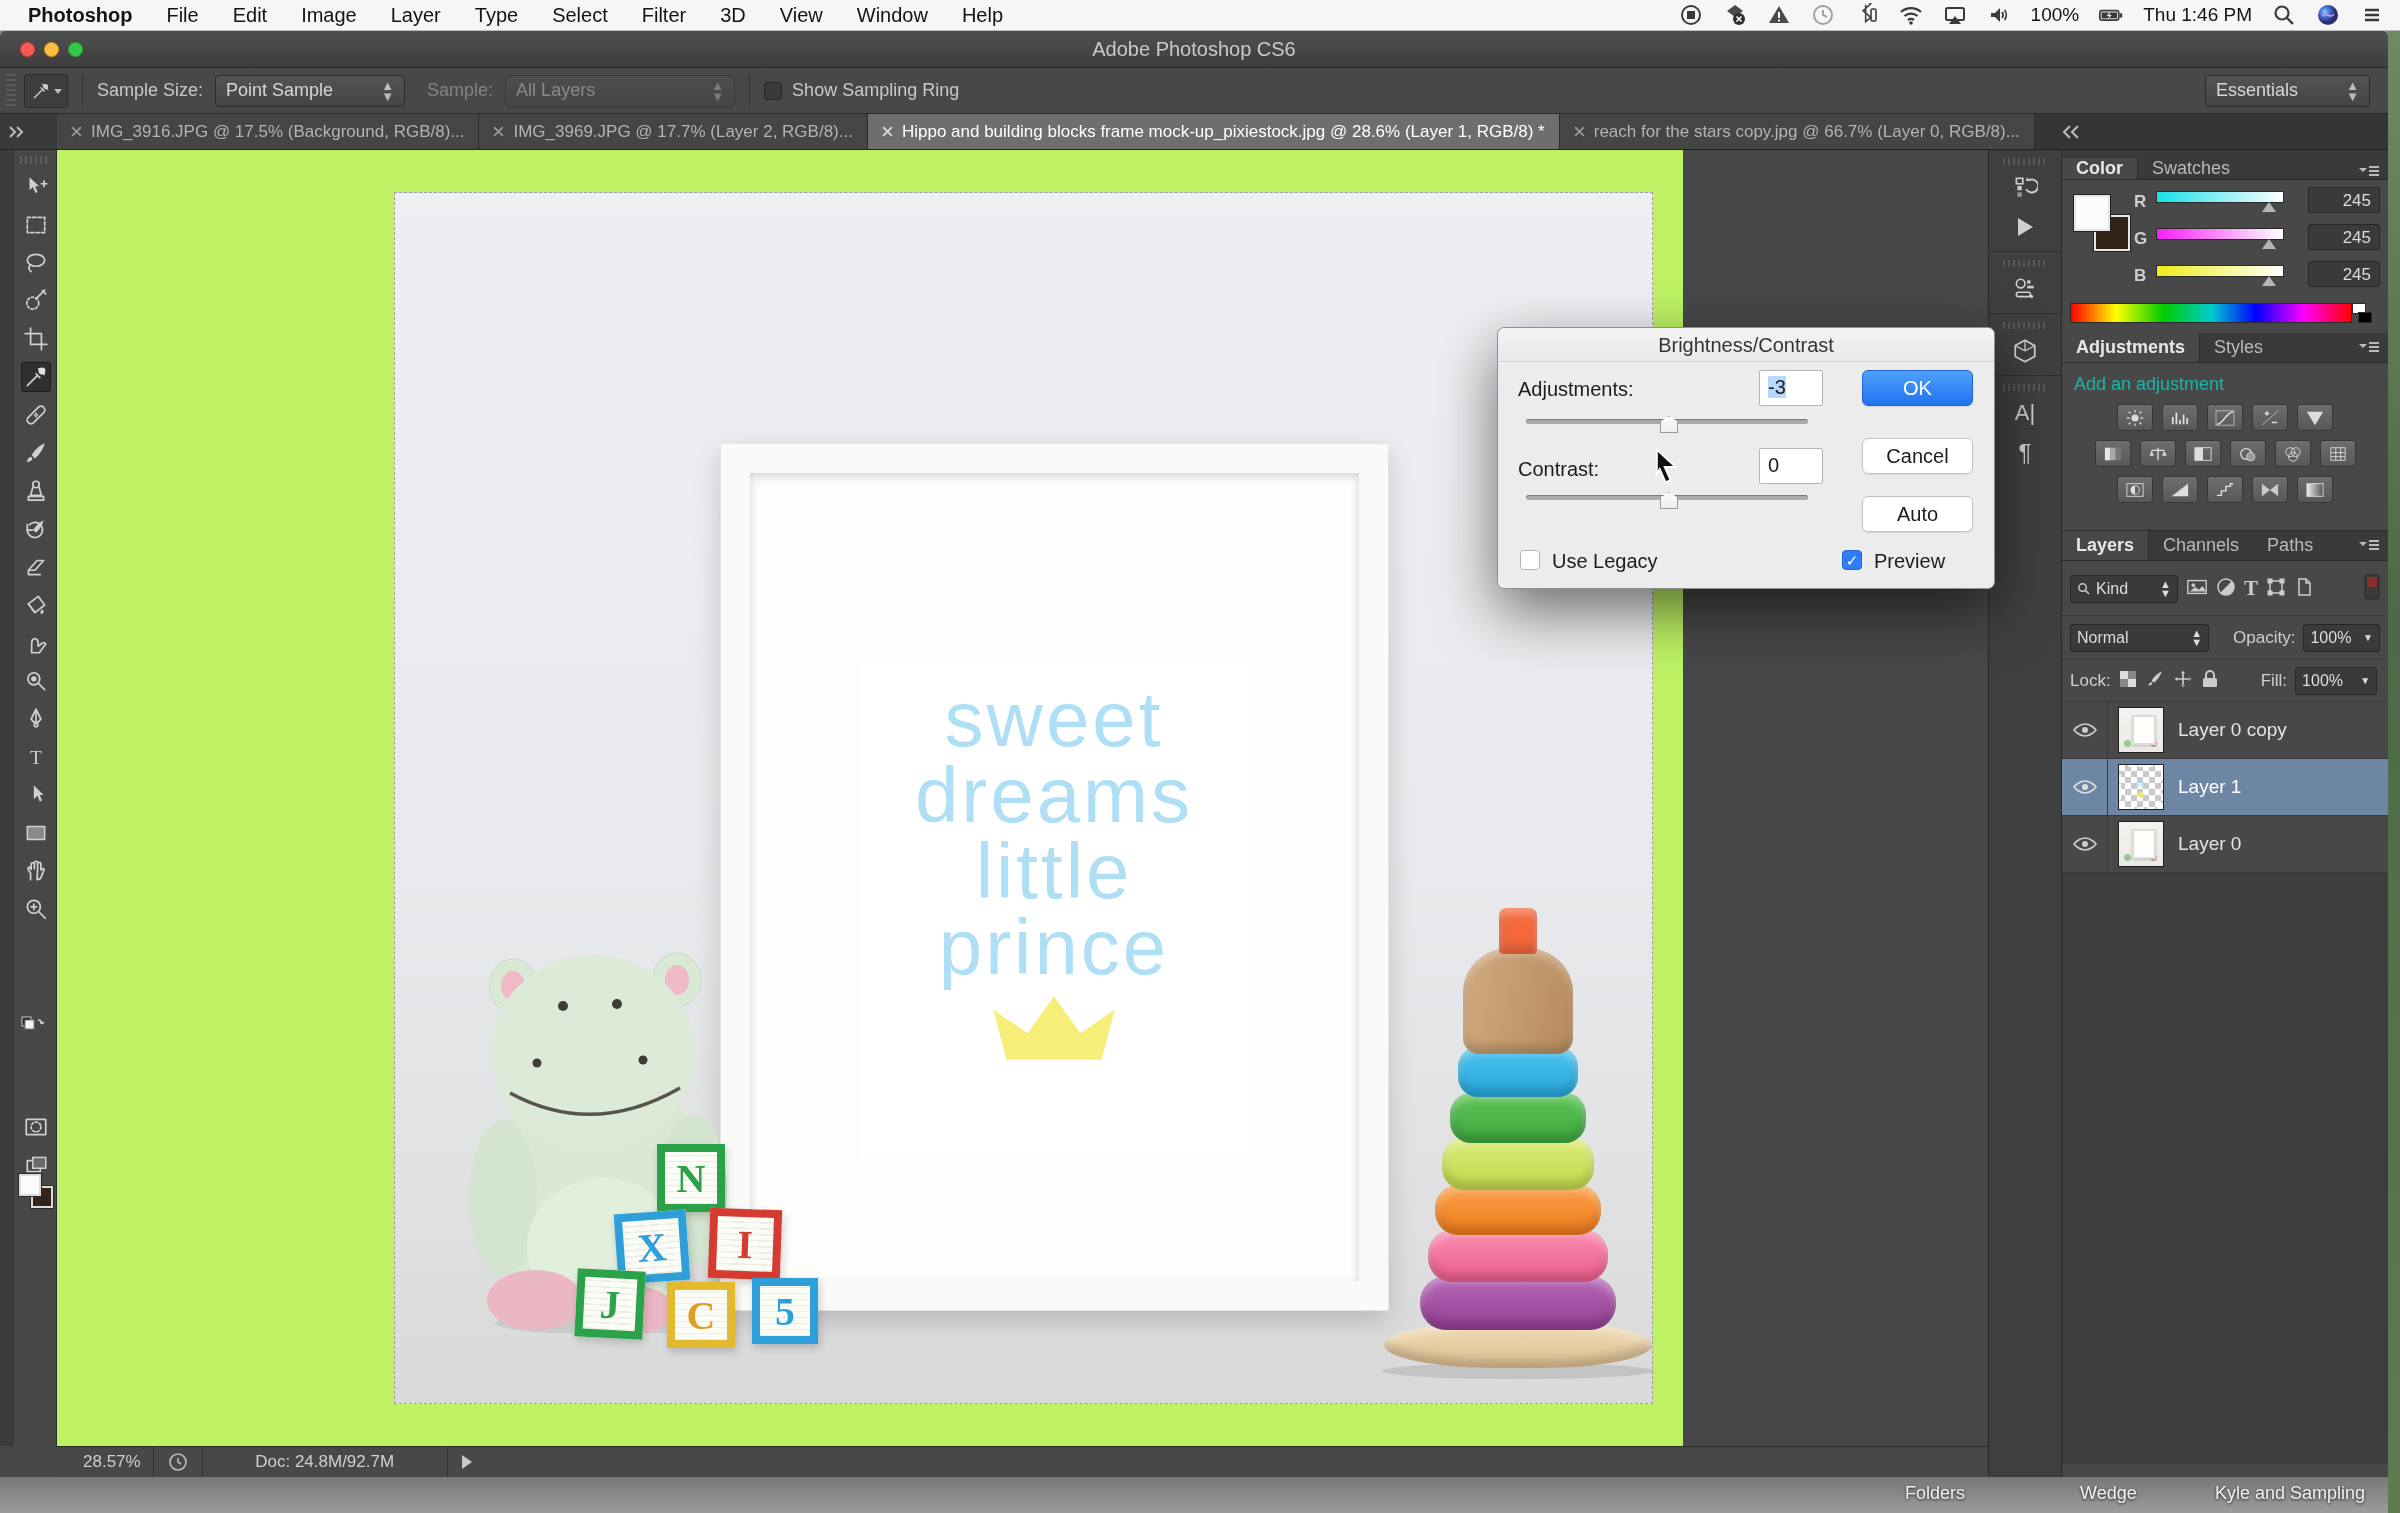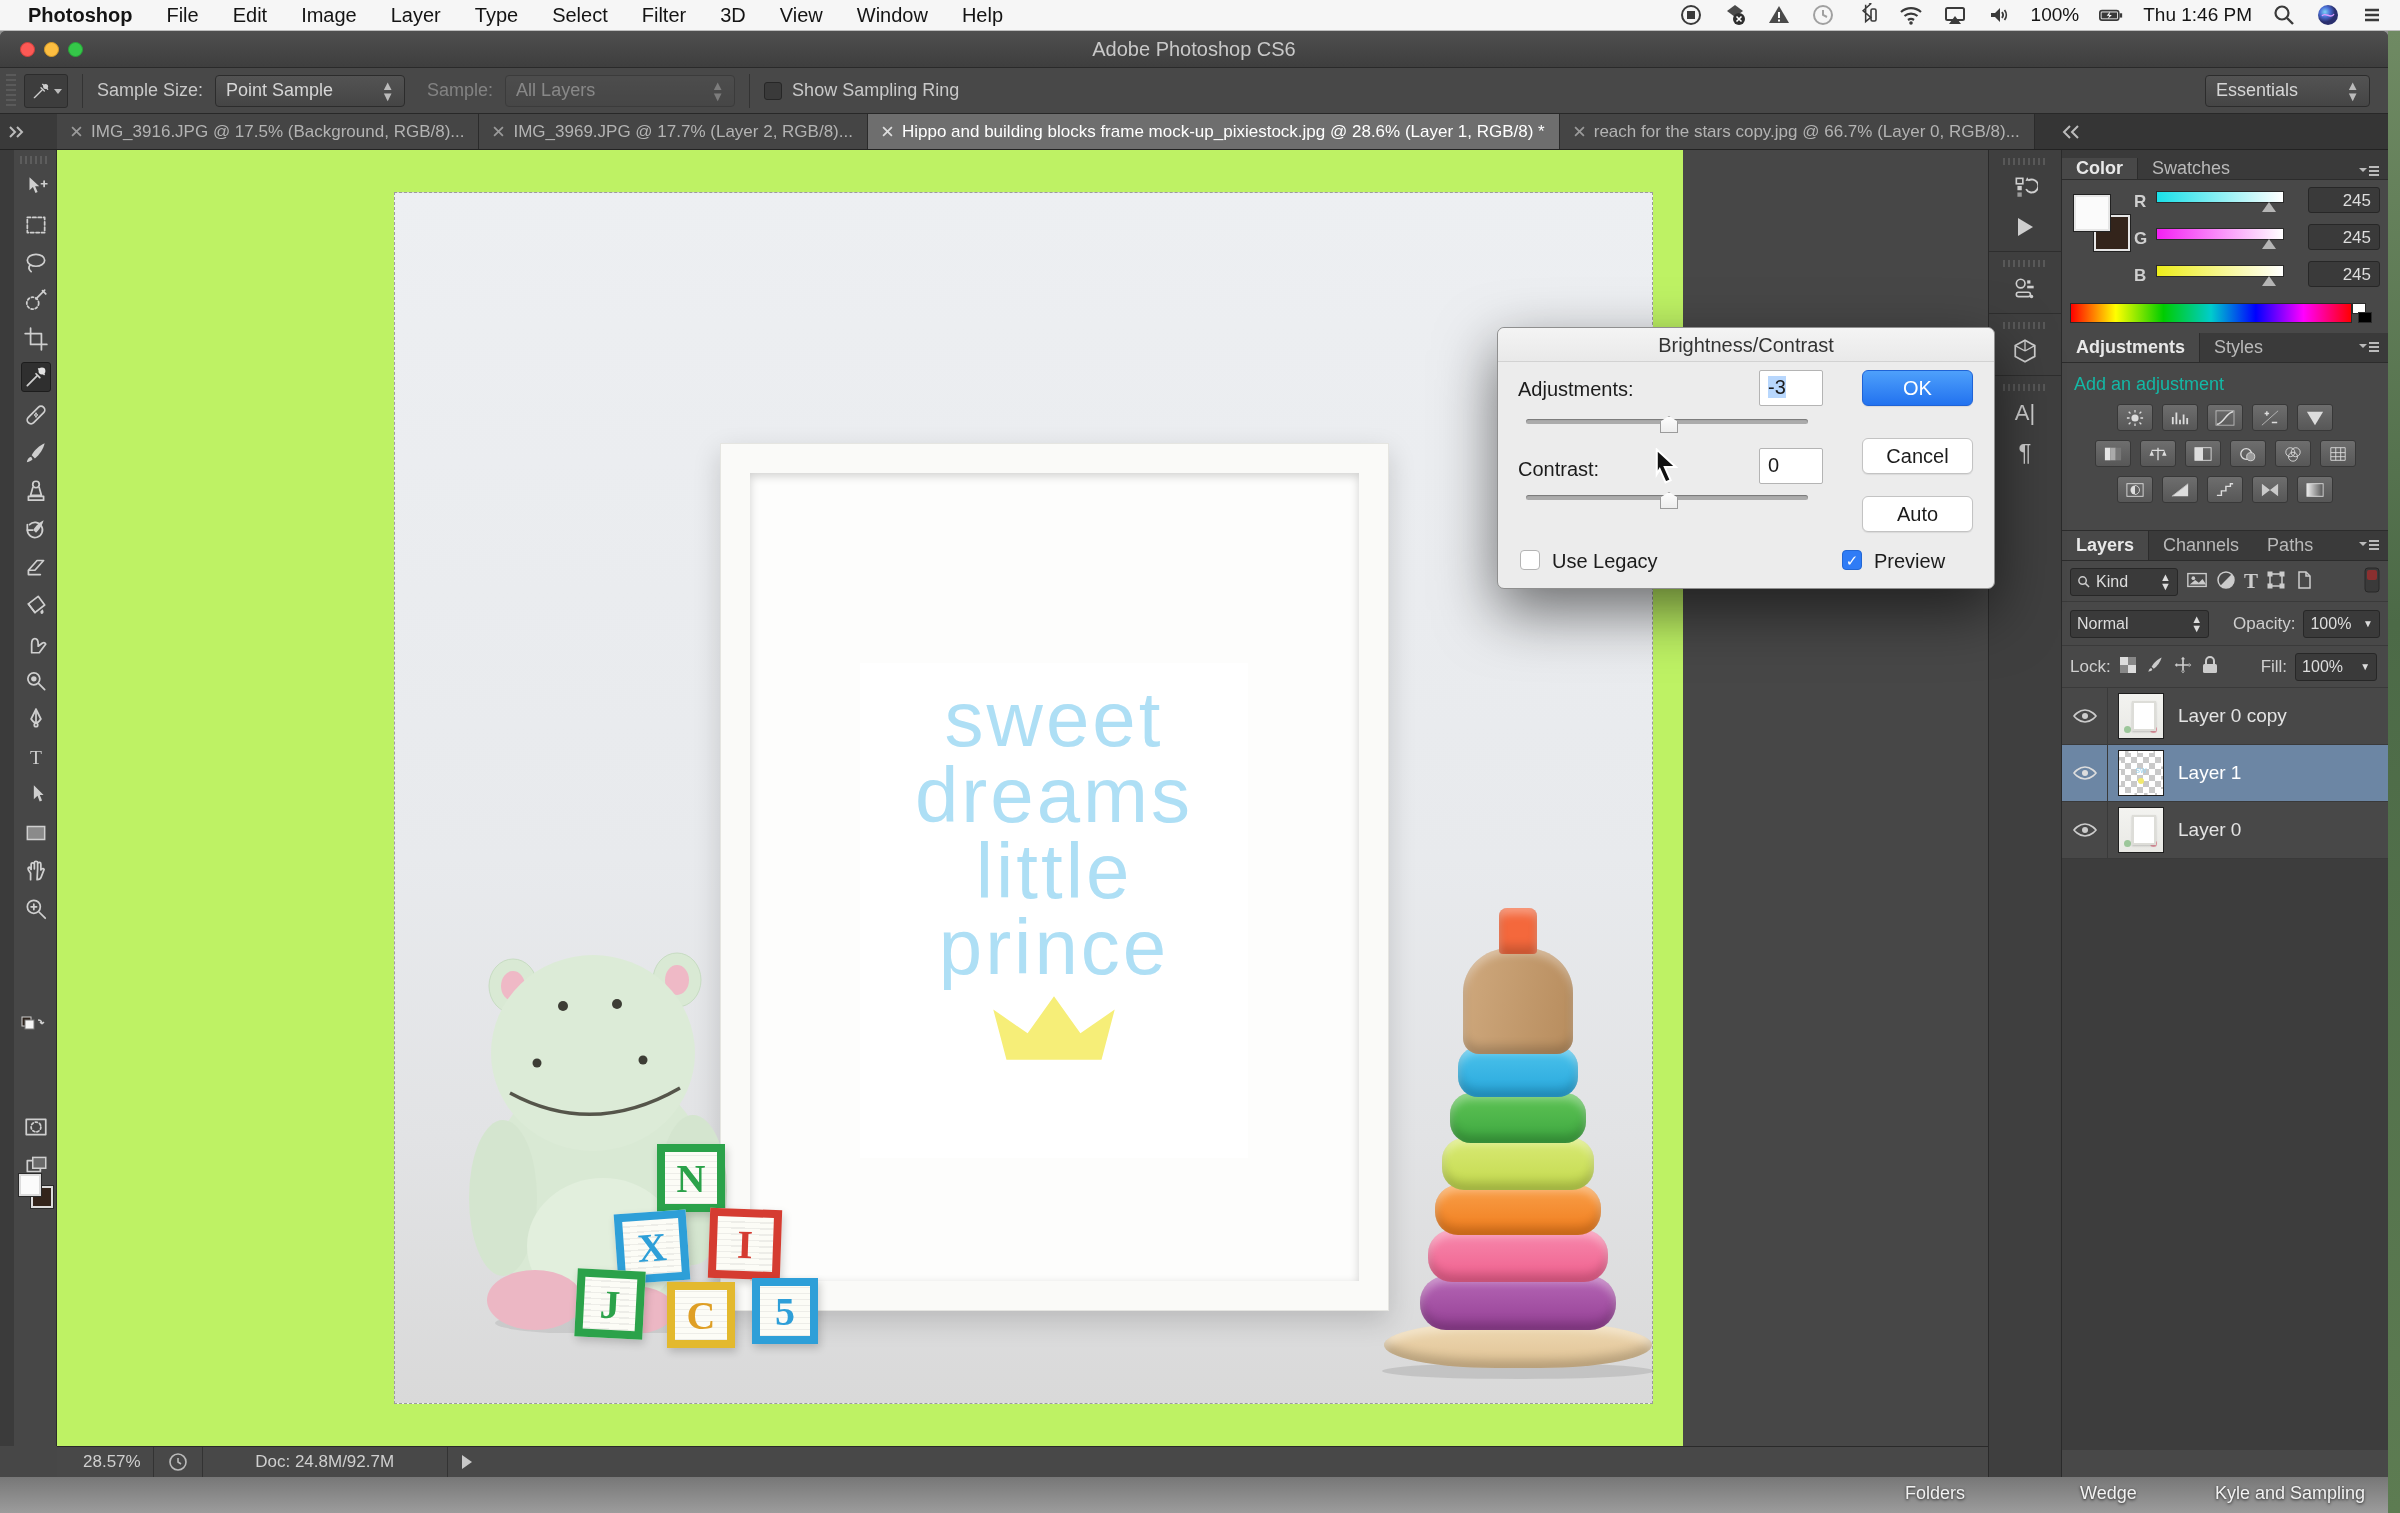--- a/index.html
+++ b/index.html
@@ -741,21 +741,21 @@
         <div class="ptab">Channels</div>
         <div class="ptab">Paths</div>
         <span class="pmenu">
             <svg width="22" height="14" viewBox="0 0 22 14">
               <path d="M1 3l4 4 4-4z" fill="#bbb"></path>
               <path d="M11 2h10M11 6h10M11 10h10" stroke="#bbb" stroke-width="1.8"></path>
             </svg>
           </span>
       </div>
       <div style="position:absolute; left:0; top:412px; width:100%; height:1034px;">
-        <div class="lrow" style="height:40px; border-bottom:1px solid #3a3a3a;">
+        <div class="lrow" style="height:54px; border-bottom:1px solid #3a3a3a;">
           <span class="well" style="width:108px;">
             <svg width="13" height="13" viewBox="0 0 14 14">
                 <circle cx="6" cy="6" r="4" fill="none" stroke="#ccc" stroke-width="1.6"></circle>
                 <path d="M9 9l4 4" stroke="#ccc" stroke-width="1.6"></path>
               </svg>
             <span>Kind</span>
               <span style="margin-left:auto; font-size:11px; line-height:9px;">▲<br>▼</span>
           </span>
           <span><svg width="22" height="20" viewBox="0 0 24 20">
                 <rect x="2" y="3" width="20" height="14" fill="none" stroke="#ccc" stroke-width="1.5"></rect>

